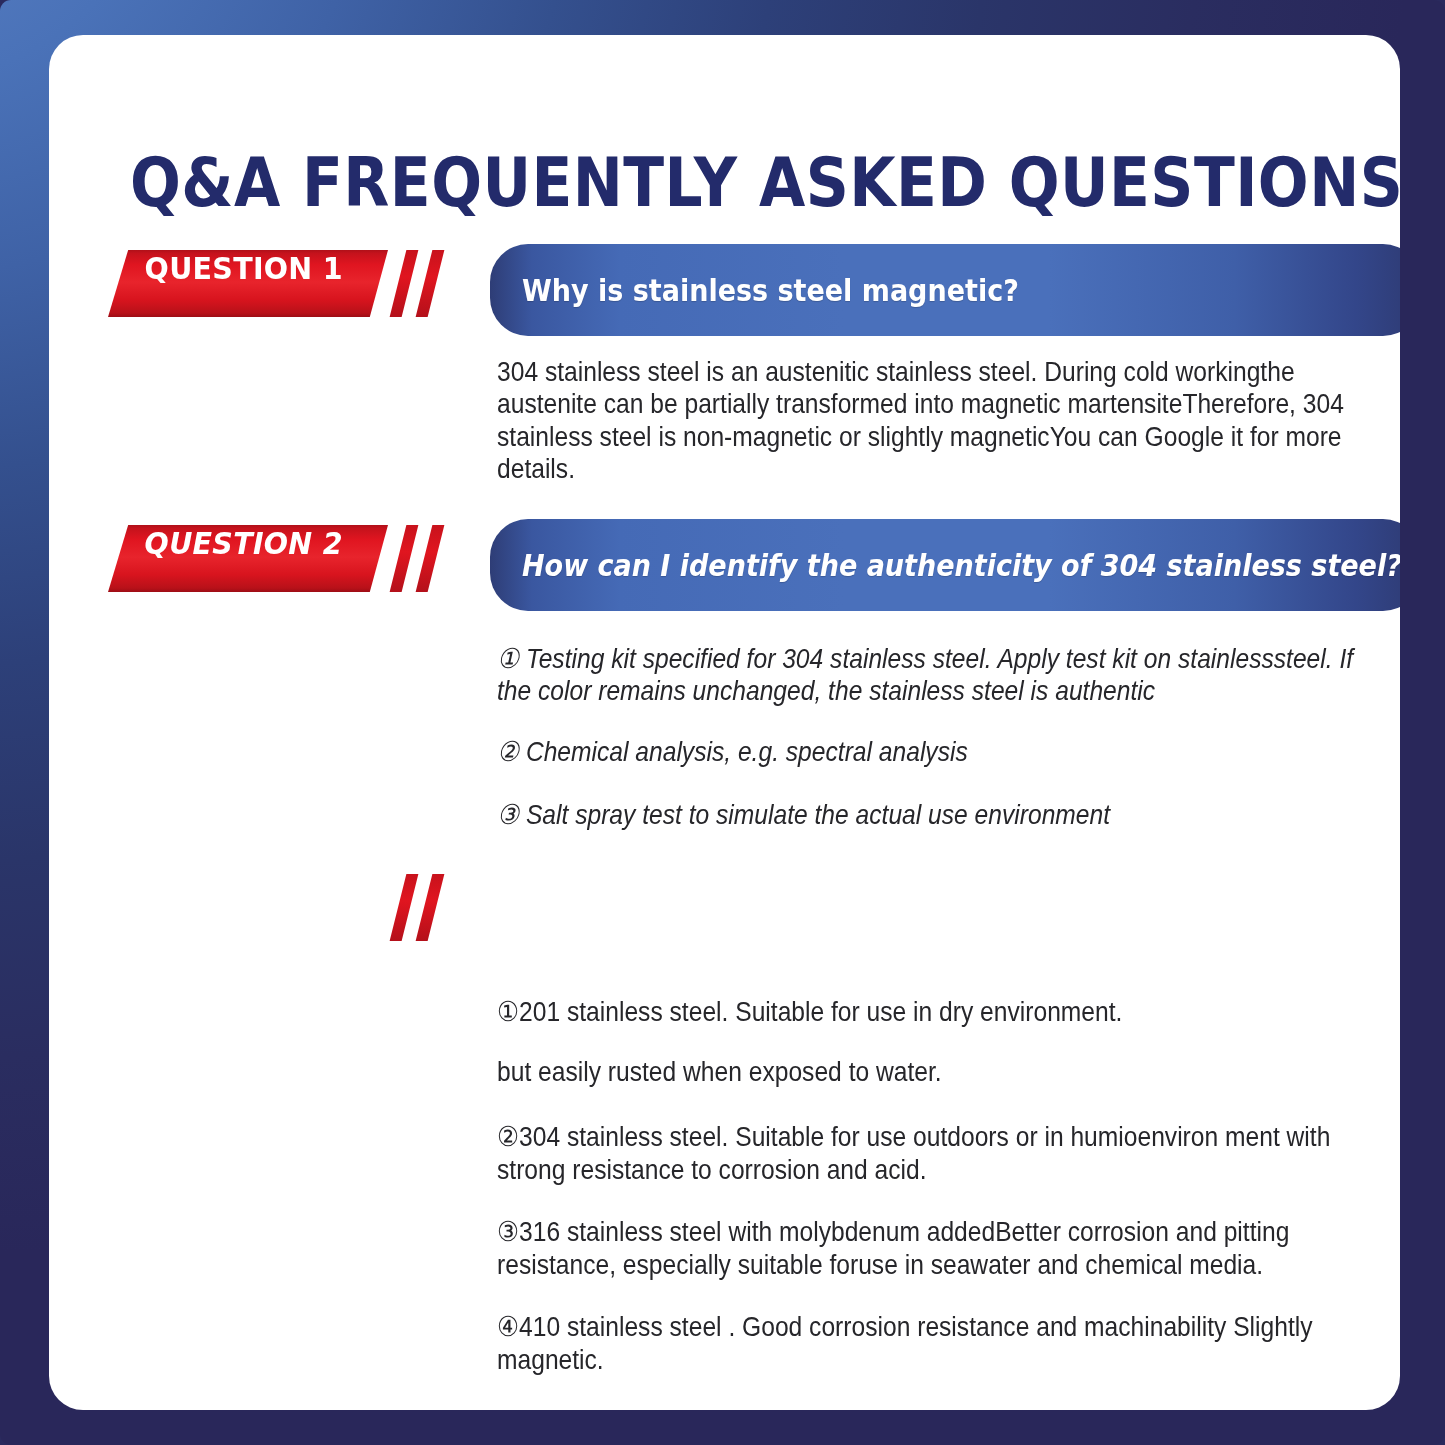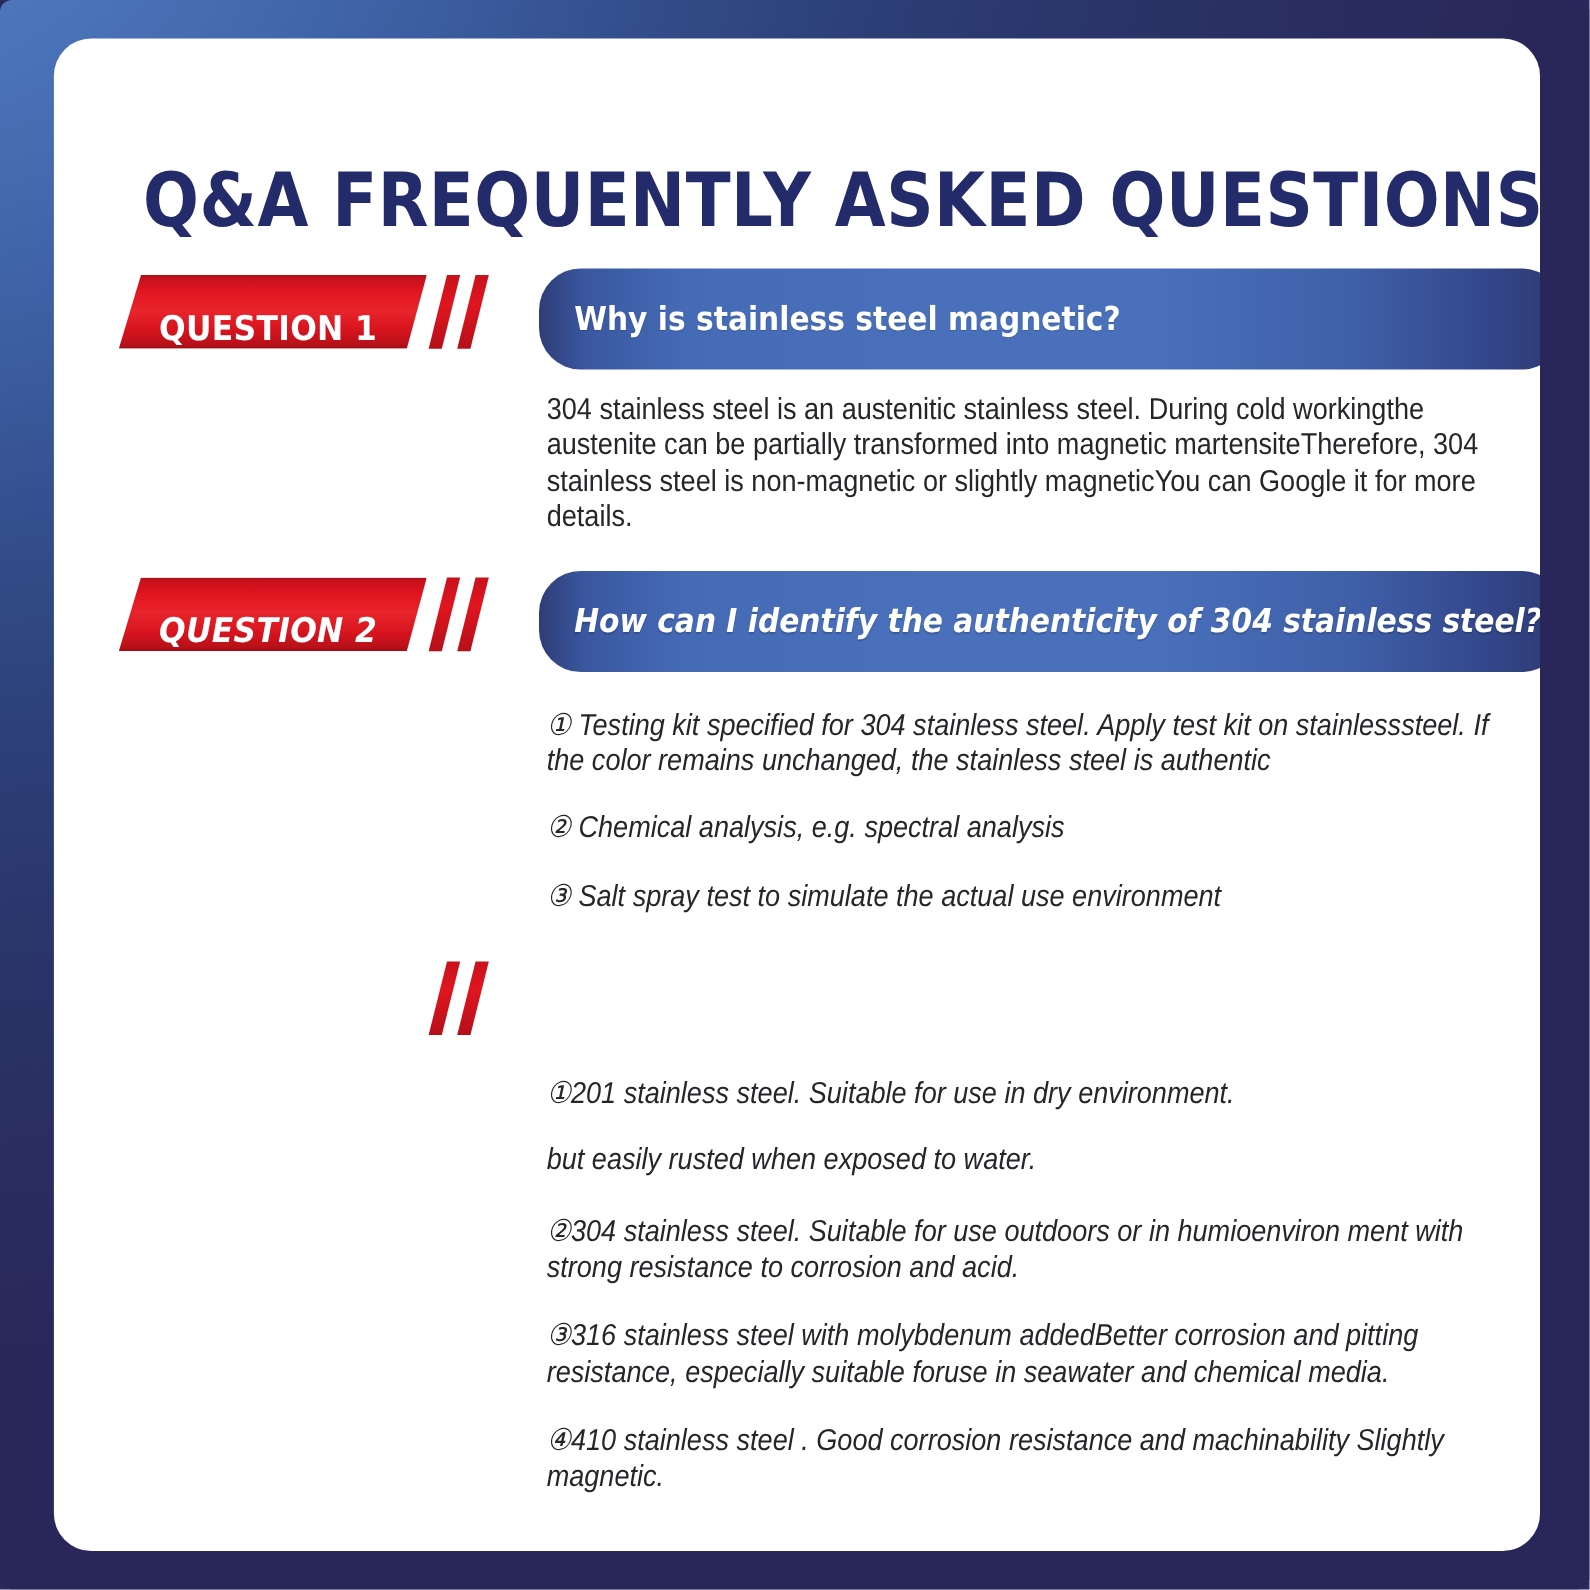--- a/index.html
+++ b/index.html
@@ -87,21 +87,21 @@
     background: linear-gradient(180deg,
         #b01019 0%,
         #c5121c 5%,
         #e01520 22%,
         #e8242c 48%,
         #d8141e 74%,
         #b81119 94%,
         #9d0d15 100%);
     clip-path: polygon(3.2% 100%, 0% 100%, 7.2% 0%, 100% 0%, 93.5% 100%);
     display: flex;
-    align-items: flex-end;
+    align-items: flex-start;
     justify-content: center;
     box-sizing: border-box;
     padding-right: 8px;
   }
   .badge-label {
     color: #ffffff;
     font-family: "DejaVu Sans", sans-serif;
     font-weight: bold;
     font-size: 31px;
     letter-spacing: 0.3px;
@@ -212,21 +212,21 @@
         <p class="para" style="margin-top:28px;">② Chemical analysis, e.g. spectral analysis</p>
         <p class="para" style="margin-top:31px;">③ Salt spray test to simulate the actual use environment</p>
       </div>
     </section>
 
     <section class="qa-block" style="top:833px;">
       <div class="qa-head">
         <div class="slash slash-1"></div>
         <div class="slash slash-2"></div>
       </div>
-      <div class="qa-body" style="top:82px;font-style:italic;">
+      <div class="qa-body" style="top:100px;">
         <p class="para tight">①201 stainless steel. Suitable for use in dry environment.</p>
         <p class="para tight">but easily rusted when exposed to water.</p>
         <p class="para" style="margin-top:33px;">②304 stainless steel. Suitable for use outdoors or in humioenviron ment  with strong resistance to corrosion and acid.</p>
         <p class="para" style="margin-top:30px;">③316 stainless steel with molybdenum addedBetter corrosion and pitting resistance, especially suitable foruse in seawater and chemical media.</p>
         <p class="para" style="margin-top:30px;">④410 stainless steel . Good corrosion resistance and machinability Slightly magnetic.</p>
       </div>
     </section>
 
   </div>
 </div>

